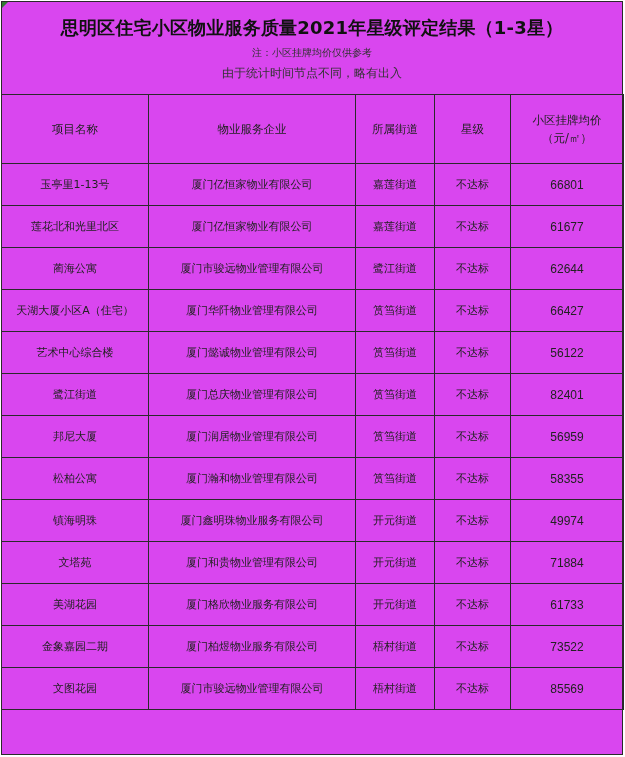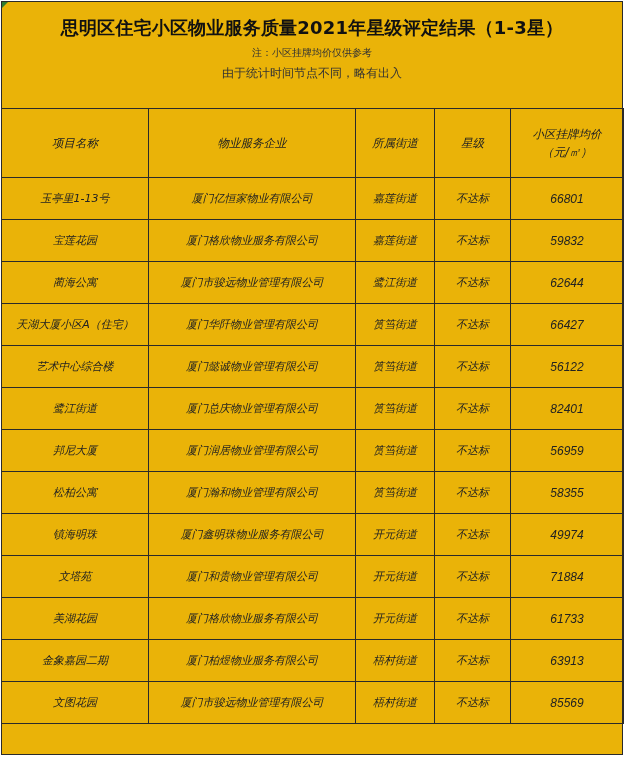--- a/index.html
+++ b/index.html
@@ -1,26 +1,26 @@
 <!DOCTYPE html>
 <html><head>
 <meta charset="utf-8">
 <style>
   html, body { margin: 0; padding: 0; background: #ffffff; }
   body { width: 625px; height: 757px; overflow: hidden; position: relative;
          font-family: "DejaVu Sans", "Liberation Sans", sans-serif; color: #222; }
   .sheet { position: absolute; left: 1px; top: 1px; width: 622px; height: 754px;
-           border: 1.5px solid #2a2a2a; box-sizing: border-box; background: #eab308; }
+           border: 1.5px solid #2a2a2a; box-sizing: border-box; background: #d946ef; }
   .corner { position: absolute; left: 0; top: 0; width: 0; height: 0;
             border-top: 6px solid #2e7d32; border-right: 6px solid transparent; }
   .header { position: absolute; left: 0; top: 0; width: 100%; height: 92px; text-align: center; }
   .title { margin-top: 14px; font-size: 18px; font-weight: bold; color: #111; letter-spacing: 0.2px; }
   .note { font-size: 10px; color: #333; margin-top: 6px; line-height: 14px; }
   .note2 { font-size: 12px; color: #333; margin-top: 6px; line-height: 14px; }
-  table { position: absolute; left: -1px; top: 106px; width: 622px; border-collapse: collapse; table-layout: fixed; font-style: italic; }
+  table { position: absolute; left: -1px; top: 92px; width: 622px; border-collapse: collapse; table-layout: fixed; }
   td, th { border: 1.5px solid #2a2a2a; text-align: center; vertical-align: middle;
            font-size: 11px; font-weight: normal; color: #222; padding: 0; }
   th { height: 68px; font-size: 11.5px; line-height: 18px; }
   td { height: 41px; }
   col.c1 { width: 147px; } col.c2 { width: 207px; } col.c3 { width: 79px; }
   col.c4 { width: 76px; } col.c5 { width: 113px; }
   .price { font-family: "Liberation Sans", sans-serif; font-size: 12px; margin-left: 45px; }
 </style>
 </head>
 <body>
@@ -55,25 +55,25 @@
     </thead>
     <tbody id="tbody">
         <tr>
           <td>玉亭里1-13号</td>
           <td>厦门亿恒家物业有限公司</td>
           <td>嘉莲街道</td>
           <td>不达标</td>
           <td class="price">66801</td>
         </tr>
         <tr>
-          <td>宝莲花园</td>
-          <td>厦门格欣物业服务有限公司</td>
+          <td>莲花北和光里北区</td>
+          <td>厦门亿恒家物业有限公司</td>
           <td>嘉莲街道</td>
           <td>不达标</td>
-          <td class="price">59832</td>
+          <td class="price">61677</td>
         </tr>
         <tr>
           <td>蔺海公寓</td>
           <td>厦门市骏远物业管理有限公司</td>
           <td>鹭江街道</td>
           <td>不达标</td>
           <td class="price">62644</td>
         </tr>
         <tr>
           <td>天湖大厦小区A（住宅）</td>
@@ -129,21 +129,21 @@
           <td>厦门格欣物业服务有限公司</td>
           <td>开元街道</td>
           <td>不达标</td>
           <td class="price">61733</td>
         </tr>
         <tr>
           <td>金象嘉园二期</td>
           <td>厦门柏煜物业服务有限公司</td>
           <td>梧村街道</td>
           <td>不达标</td>
-          <td class="price">63913</td>
+          <td class="price">73522</td>
         </tr>
         <tr>
           <td>文图花园</td>
           <td>厦门市骏远物业管理有限公司</td>
           <td>梧村街道</td>
           <td>不达标</td>
           <td class="price">85569</td>
         </tr>
       </tbody>
   </table>

